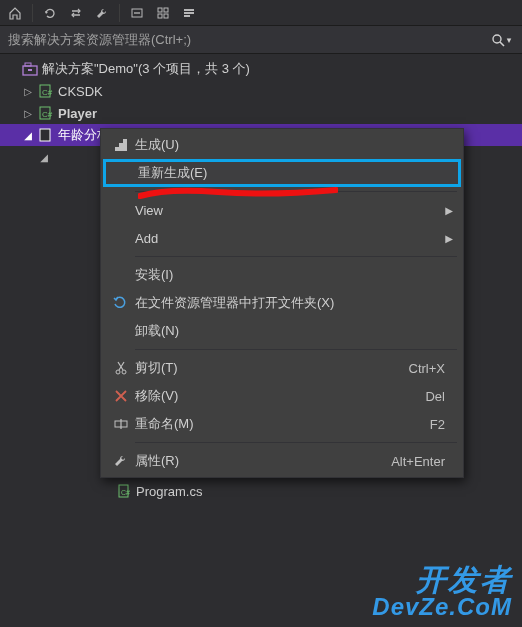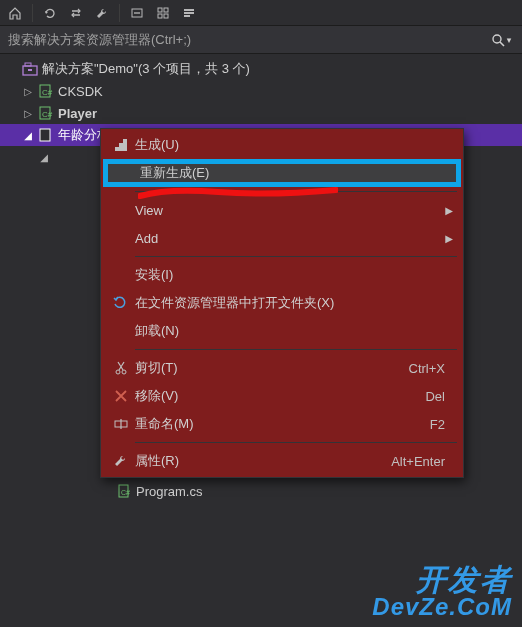--- a/index.html
+++ b/index.html
@@ -22,23 +22,23 @@
   .tree-row { display: flex; align-items: center; height: 22px; padding-left: 6px; gap: 4px; }
   .tree-row.hl { background: #5a2fa6; color: #fff; }
   .expander { width: 12px; height: 12px; display: inline-flex; align-items: center; justify-content: center; font-size: 10px; color: #b0b0b0; }
   .node-icon { width: 16px; height: 16px; display: inline-flex; align-items: center; justify-content: center; }
   .bold { font-weight: 600; }
   .indent1 { padding-left: 22px; }
   .indent2 { padding-left: 38px; }
   .indent4 { padding-left: 116px; }
   
   
-  .ctxmenu { position: absolute; top: 128px; left: 100px; width: 364px; background: #7f1d1d; border: 1px solid #333337; box-shadow: 2px 4px 10px rgba(0,0,0,0.6); z-index: 10; padding: 2px 0; }
+  .ctxmenu { position: absolute; top: 128px; left: 100px; width: 364px; background: #404040; border: 1px solid #333337; box-shadow: 2px 4px 10px rgba(0,0,0,0.6); z-index: 10; padding: 2px 0; }
   .menu-item { height: 28px; display: flex; align-items: center; padding: 0 10px 0 6px; position: relative; }
-  .menu-item.hover { background: #3e3e40; border: 5px solid #0ea5e9; height: 28px; margin: 0 2px; padding: 0 8px 0 4px; }
+  .menu-item.hover { background: #3e3e40; border: 3px solid #0ea5e9; height: 28px; margin: 0 2px; padding: 0 8px 0 4px; }
   .menu-icon-col { width: 28px; display: flex; justify-content: center; align-items: center; }
   .menu-label { flex: 1; }
   .menu-shortcut { color: #c0c0c0; padding-right: 8px; }
   .menu-arrow { font-size: 10px; color: #c0c0c0; }
   .menu-sep { height: 1px; background: #333337; margin: 4px 6px 4px 34px; }
   
   
   .red-stroke { position: absolute; top: 184px; left: 138px; width: 200px; height: 20px; z-index: 20; pointer-events: none; }
   
   

